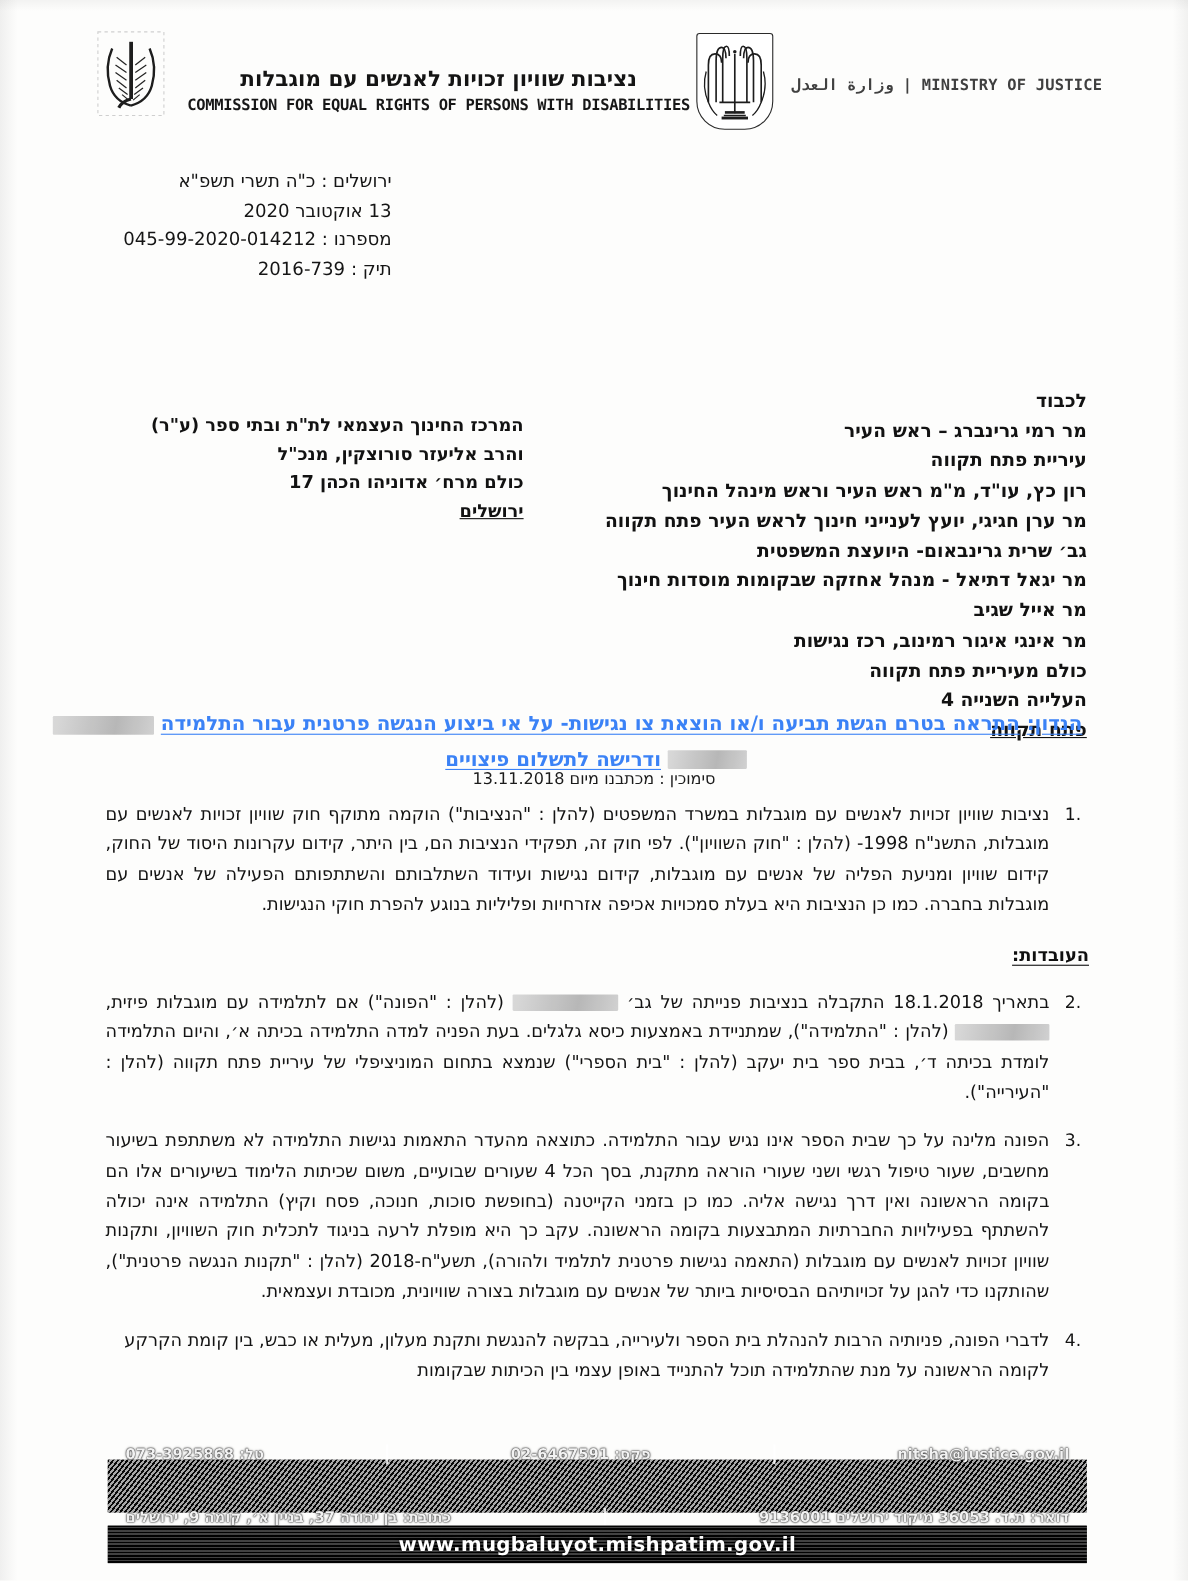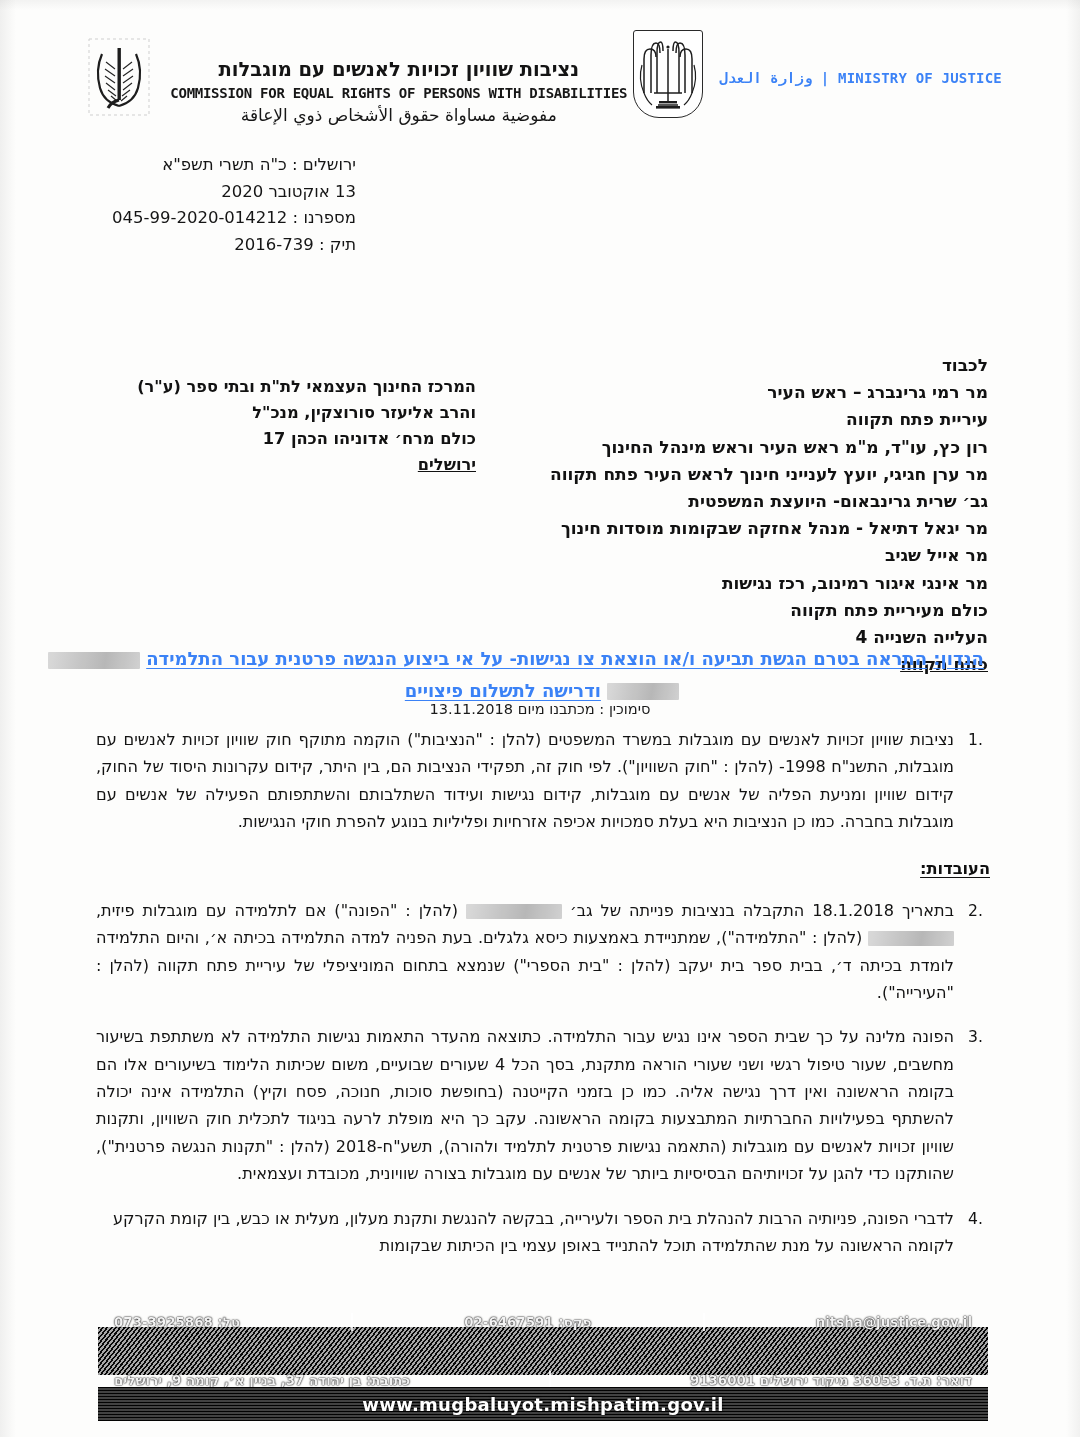--- a/index.html
+++ b/index.html
@@ -61,21 +61,21 @@
     font-size: 35px;
     letter-spacing: 0.5px;
     line-height: 1.05;
     color: #141414;
   }
   .moj-sub {
     font-family: "DejaVu Sans Mono", monospace;
     font-size: 14px;
     font-weight: 700;
     letter-spacing: 0.2px;
-    color: #3b82f6;
+    color: #404040;
     margin-top: 7px;
     white-space: nowrap;
   }
   .emblem {
     width: 68px; height: 86px;
     border: 1px solid #2a2a2a;
     border-radius: 3px 3px 26px 26px;
     position: relative;
     background: #fff;
     flex: none;
@@ -382,21 +382,20 @@
               <path d="M42 52 L34 58"></path>
               <path d="M39 58 L33 63"></path>
           </g>
           <rect x="29.5" y="10" width="3.4" height="52" fill="#1d1d1d"></rect>
           <path d="M31 62 q-8 2 -11 8" fill="none" stroke="#1d1d1d" stroke-width="3"></path>
         </svg>
       </div>
       <div class="cerpd-text">
         <div class="cerpd-he">נציבות שוויון זכויות לאנשים עם מוגבלות</div>
         <div class="cerpd-en">COMMISSION FOR EQUAL RIGHTS OF PERSONS WITH DISABILITIES</div>
-        <div class="cerpd-ar">مفوضية مساواة حقوق الأشخاص ذوي الإعاقة</div>
       </div>
     </div>
   </div>
 
   <div class="dateblock">
     <div>ירושלים : כ"ה תשרי תשפ"א</div>
     <div>13 אוקטובר 2020</div>
     <div>מספרנו : 045-99-2020-014212</div>
     <div>תיק : 2016-739</div>
   </div>

